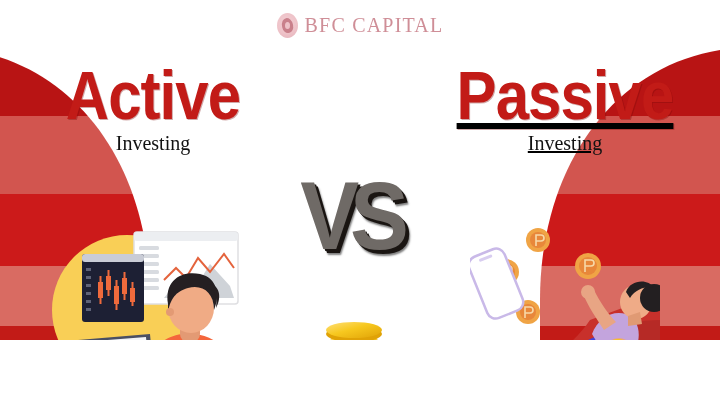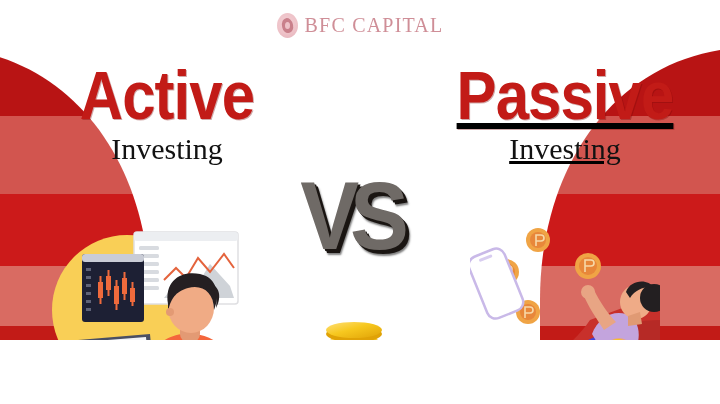--- a/index.html
+++ b/index.html
@@ -90,36 +90,36 @@
   }
 
   
   .headline {
     position: absolute;
     top: 62px;
     z-index: 30;
     text-align: center;
     width: 290px;
   }
-  .headline.left  { left: 22px; }
+  .headline.left  { left: 8px; }
   .headline.right { right: 10px; text-decoration: underline; }
   .big-word {
     font-family: "Liberation Sans", sans-serif;
     font-weight: bold;
     font-size: 68px;
     line-height: 0.98;
     color: #c21b17;
     transform: scaleX(0.88);
     letter-spacing: -1px;
     text-shadow: 1px 1px 0 rgba(120,10,10,.35);
     margin: 0;
   }
   .sub-word {
     font-family: "Liberation Serif", serif;
-    font-size: 30px;
+    font-size: 20px;
     color: #121212;
     margin-top: 4px;
     line-height: 1.05;
   }
 
   
   .vs {
     position: absolute;
     left: 296px;
     top: 168px;

